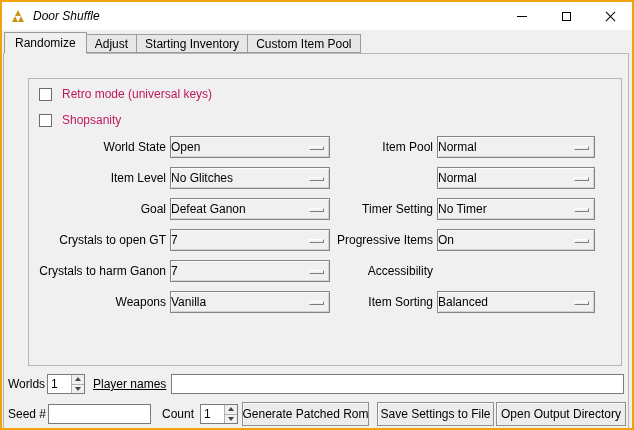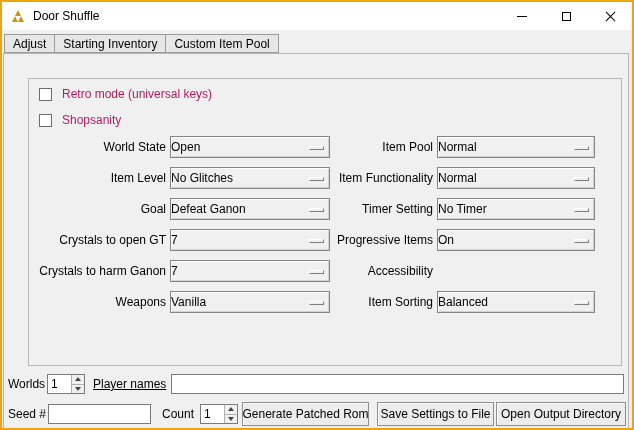--- a/index.html
+++ b/index.html
@@ -21,21 +21,21 @@
     overflow:hidden;
     user-select:none;
   }
   
   .titlebar{
     position:absolute;top:0;left:0;right:0;height:28px;
     background:var(--titlebar-bg);
     display:flex;align-items:center;
   }
   .app-icon{margin-left:8px;width:16px;height:16px;display:inline-block;}
-  .title-text{margin-left:7px;font-size:12px;color:#000;}
+  .title-text{margin-left:7px;font-size:12px;color:#000;font-style:italic;}
   .win-controls{margin-left:auto;display:flex;height:100%;}
   .win-btn{width:44px;height:100%;display:flex;align-items:center;justify-content:center;}
   .min-glyph{width:10px;height:1px;background:#000;display:block;}
   .max-glyph{width:9px;height:9px;border:1px solid #000;display:block;}
   .close-glyph{position:relative;width:11px;height:11px;display:block;}
   .close-glyph::before,.close-glyph::after{
     content:"";position:absolute;left:-1px;top:5px;width:13px;height:1px;background:#000;
   }
   .close-glyph::before{transform:rotate(45deg);}
   .close-glyph::after{transform:rotate(-45deg);}
@@ -138,20 +138,21 @@
       <div class="win-btn">
           <span class="max-glyph"></span>
         </div>
       <div class="win-btn">
           <span class="close-glyph"></span>
         </div>
     </div>
   </div>
 
   <div class="tabs tabs-primary">
+    <div class="tab selected">Randomize</div>
     <div class="tab">Adjust</div>
     <div class="tab">Starting Inventory</div>
     <div class="tab">Custom Item Pool</div>
   </div>
 
   <div class="pane-primary">
 
 
     <div class="pane-secondary">
 
@@ -178,21 +179,20 @@
             <span class="opt-ind"></span>
           </div>
         </div>
 
         <div class="form-row">
           <span class="flabel left">Item Level</span>
           <div class="opt left">
             <span>No Glitches</span>
             <span class="opt-ind"></span>
           </div>
-          <span class="flabel right">Item Functionality</span>
           <div class="opt right">
             <span>Normal</span>
             <span class="opt-ind"></span>
           </div>
         </div>
 
         <div class="form-row">
           <span class="flabel left">Goal</span>
           <div class="opt left">
             <span>Defeat Ganon</span>

